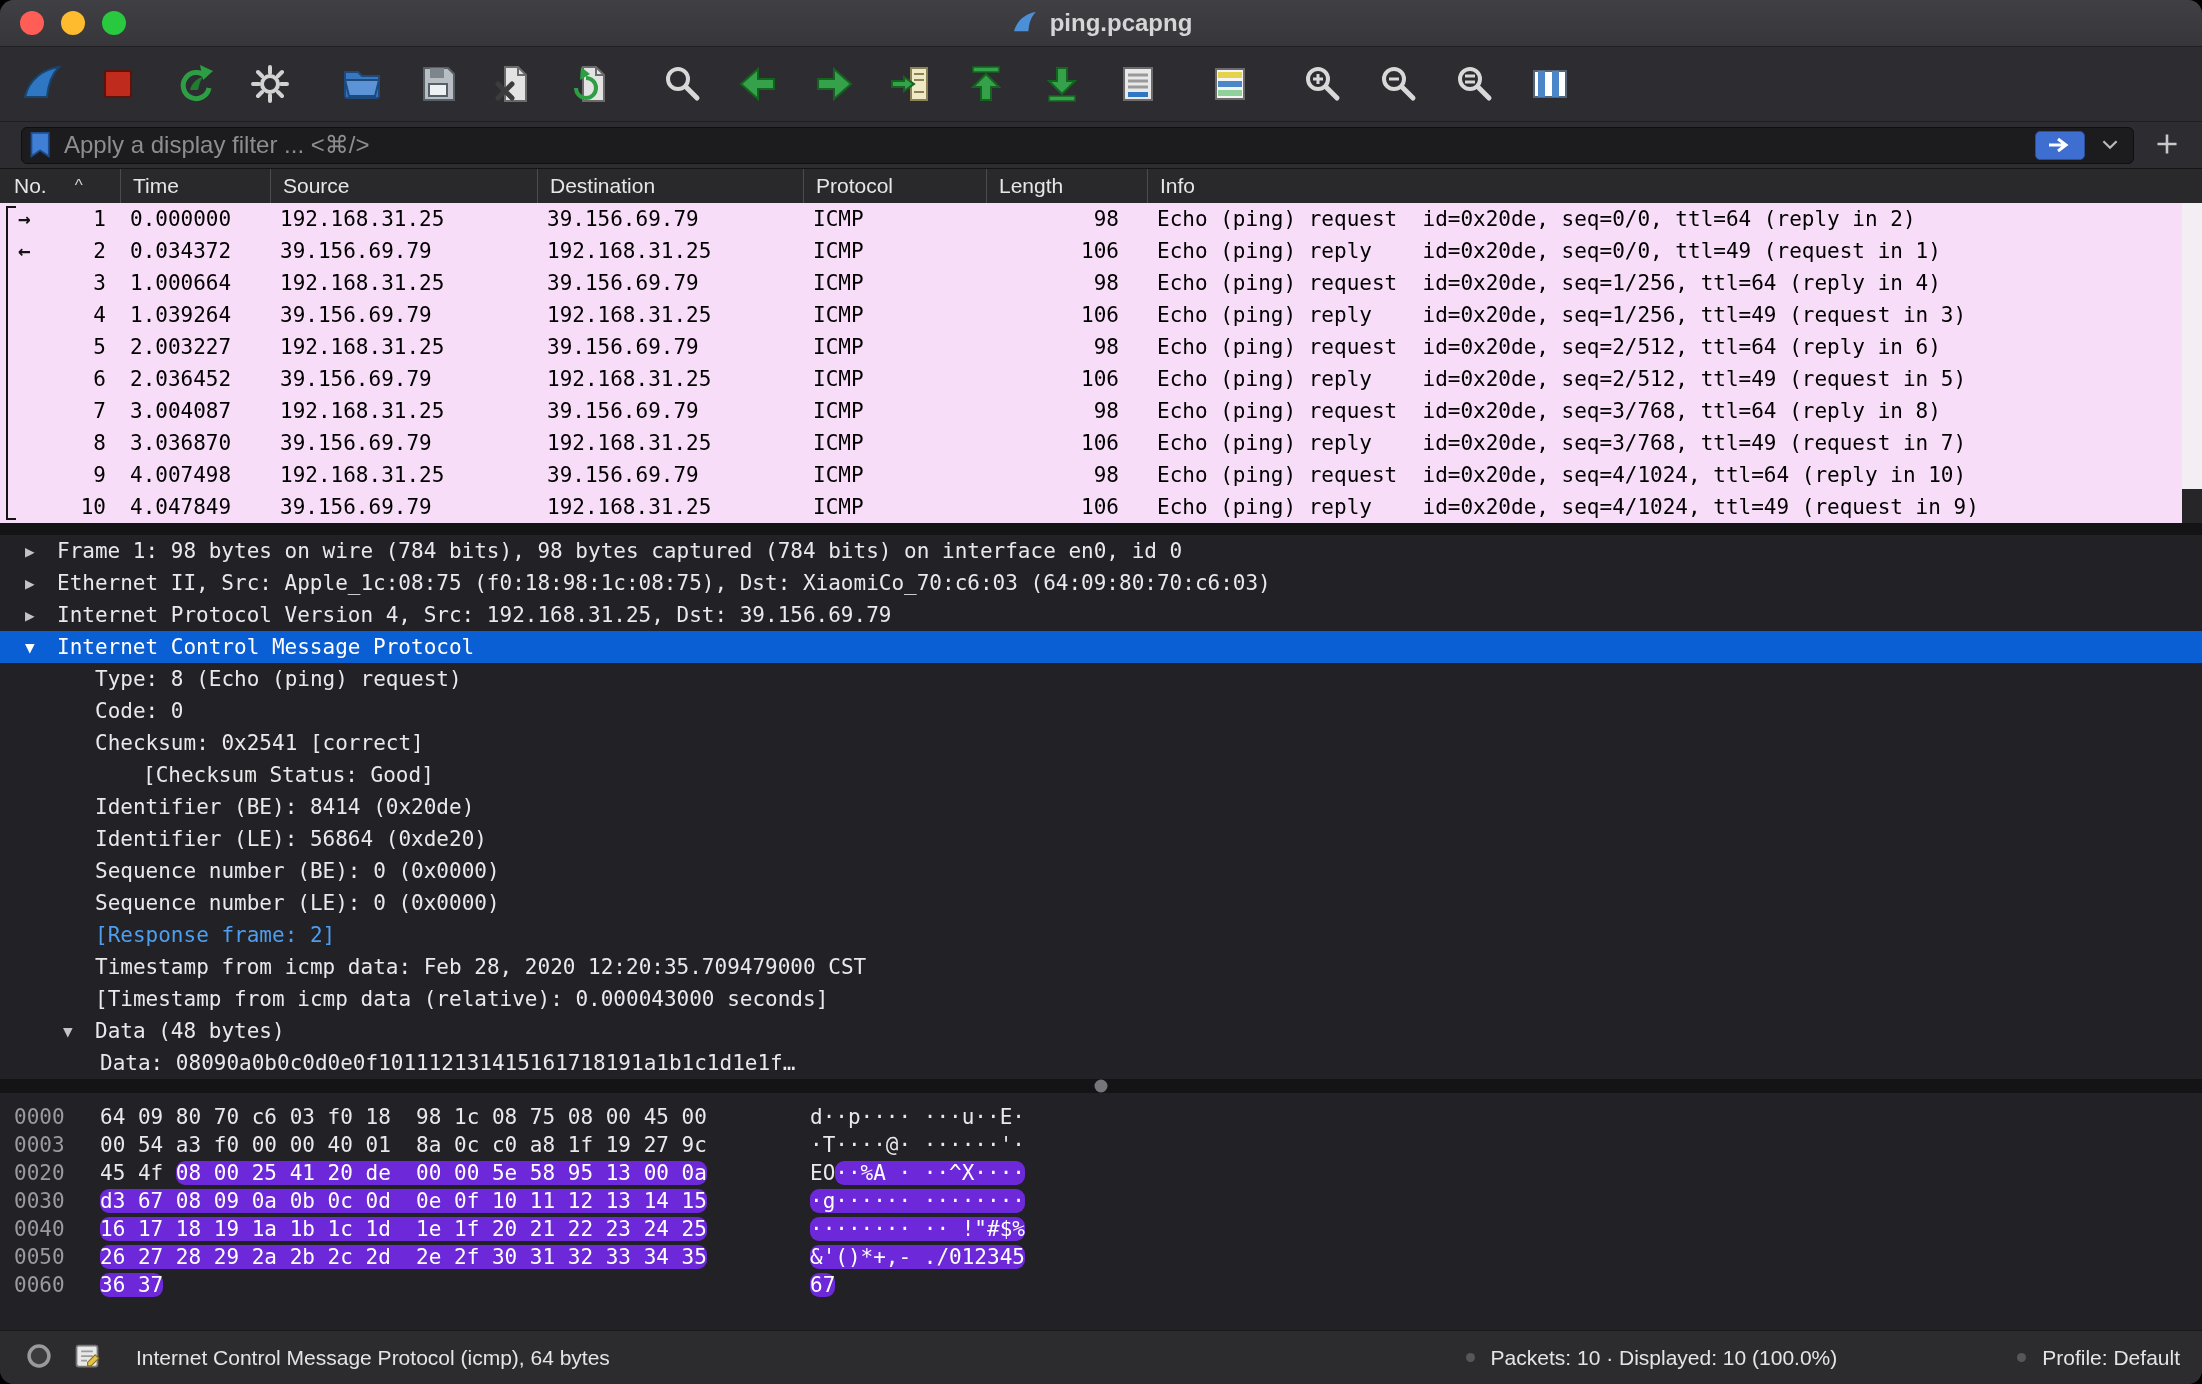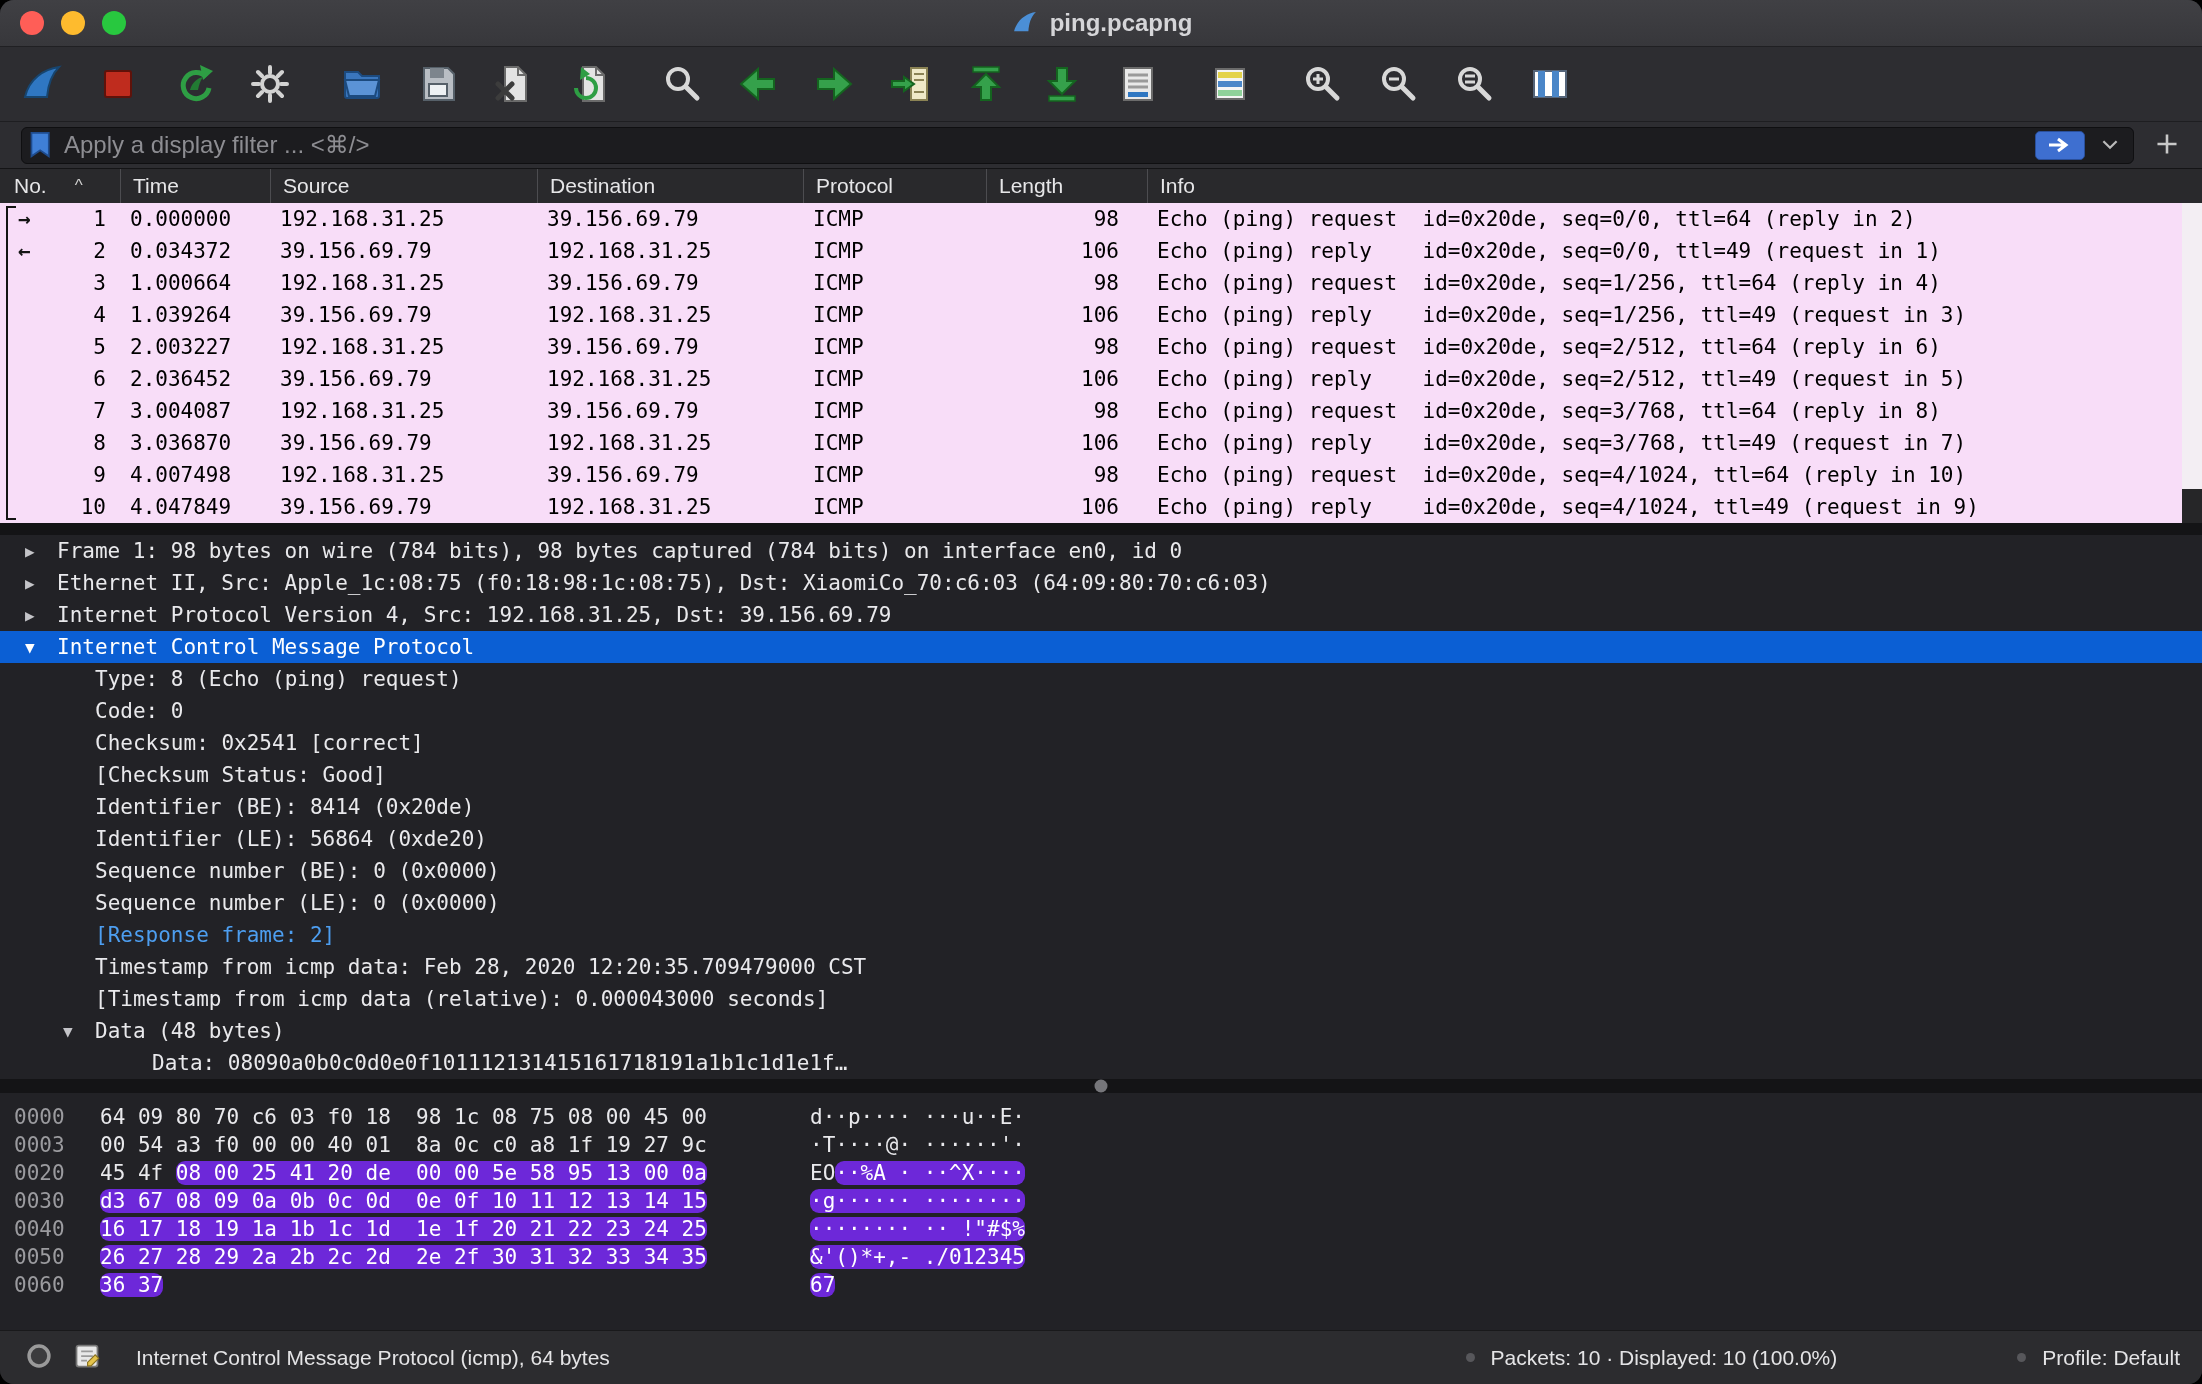--- a/index.html
+++ b/index.html
@@ -469,30 +469,30 @@
   <div class="splitter1"></div>
 
   <div class="details">
       <div class="d-line" style="padding-left: 25px;"><span class="d-arrow">▶</span><span class="d-text">Frame 1: 98 bytes on wire (784 bits), 98 bytes captured (784 bits) on interface en0, id 0</span></div>
       <div class="d-line" style="padding-left: 25px;"><span class="d-arrow">▶</span><span class="d-text">Ethernet II, Src: Apple_1c:08:75 (f0:18:98:1c:08:75), Dst: XiaomiCo_70:c6:03 (64:09:80:70:c6:03)</span></div>
       <div class="d-line" style="padding-left: 25px;"><span class="d-arrow">▶</span><span class="d-text">Internet Protocol Version 4, Src: 192.168.31.25, Dst: 39.156.69.79</span></div>
       <div class="d-line selected" style="padding-left: 25px;"><span class="d-arrow">▼</span><span class="d-text">Internet Control Message Protocol</span></div>
       <div class="d-line" style="padding-left: 63px;"><span class="d-arrow"></span><span class="d-text">Type: 8 (Echo (ping) request)</span></div>
       <div class="d-line" style="padding-left: 63px;"><span class="d-arrow"></span><span class="d-text">Code: 0</span></div>
       <div class="d-line" style="padding-left: 63px;"><span class="d-arrow"></span><span class="d-text">Checksum: 0x2541 [correct]</span></div>
-      <div class="d-line" style="padding-left: 63px;"><span class="d-arrow"></span><span class="d-text">[Checksum Status: Good]</span></div>
+      <div class="d-line" style="padding-left: 63px; margin-left: 48px;"><span class="d-arrow"></span><span class="d-text">[Checksum Status: Good]</span></div>
       <div class="d-line" style="padding-left: 63px;"><span class="d-arrow"></span><span class="d-text">Identifier (BE): 8414 (0x20de)</span></div>
       <div class="d-line" style="padding-left: 63px;"><span class="d-arrow"></span><span class="d-text">Identifier (LE): 56864 (0xde20)</span></div>
       <div class="d-line" style="padding-left: 63px;"><span class="d-arrow"></span><span class="d-text">Sequence number (BE): 0 (0x0000)</span></div>
       <div class="d-line" style="padding-left: 63px;"><span class="d-arrow"></span><span class="d-text">Sequence number (LE): 0 (0x0000)</span></div>
       <div class="d-line link" style="padding-left: 63px;"><span class="d-arrow"></span><span class="d-text">[Response frame: 2]</span></div>
       <div class="d-line" style="padding-left: 63px;"><span class="d-arrow"></span><span class="d-text">Timestamp from icmp data: Feb 28, 2020 12:20:35.709479000 CST</span></div>
       <div class="d-line" style="padding-left: 63px;"><span class="d-arrow"></span><span class="d-text">[Timestamp from icmp data (relative): 0.000043000 seconds]</span></div>
       <div class="d-line" style="padding-left: 63px;"><span class="d-arrow">▼</span><span class="d-text">Data (48 bytes)</span></div>
-      <div class="d-line" style="padding-left: 120px;"><span class="d-arrow"></span><span class="d-text">Data: 08090a0b0c0d0e0f101112131415161718191a1b1c1d1e1f…</span></div>
+      <div class="d-line" style="padding-left: 68px;"><span class="d-arrow"></span><span class="d-text">Data: 08090a0b0c0d0e0f101112131415161718191a1b1c1d1e1f…</span></div>
     </div>
 
   <div class="splitter2">
     <div class="dot"></div>
   </div>
 
   <div class="hexpane">
       <div class="hx-row"><span class="hx-off">0000</span><span class="hx-bytes"><span>64 09 80 70 c6 03 f0 18  98 1c 08 75 08 00 45 00</span><span class="sel"></span></span><span class="hx-ascii"><span>d··p···· ···u··E·</span><span class="sel"></span></span></div>
       <div class="hx-row"><span class="hx-off">0003</span><span class="hx-bytes"><span>00 54 a3 f0 00 00 40 01  8a 0c c0 a8 1f 19 27 9c</span><span class="sel"></span></span><span class="hx-ascii"><span>·T····@· ······'·</span><span class="sel"></span></span></div>
       <div class="hx-row"><span class="hx-off">0020</span><span class="hx-bytes"><span>45 4f </span><span class="sel">08 00 25 41 20 de  00 00 5e 58 95 13 00 0a</span></span><span class="hx-ascii"><span>EO</span><span class="sel">··%A · ··^X····</span></span></div>

